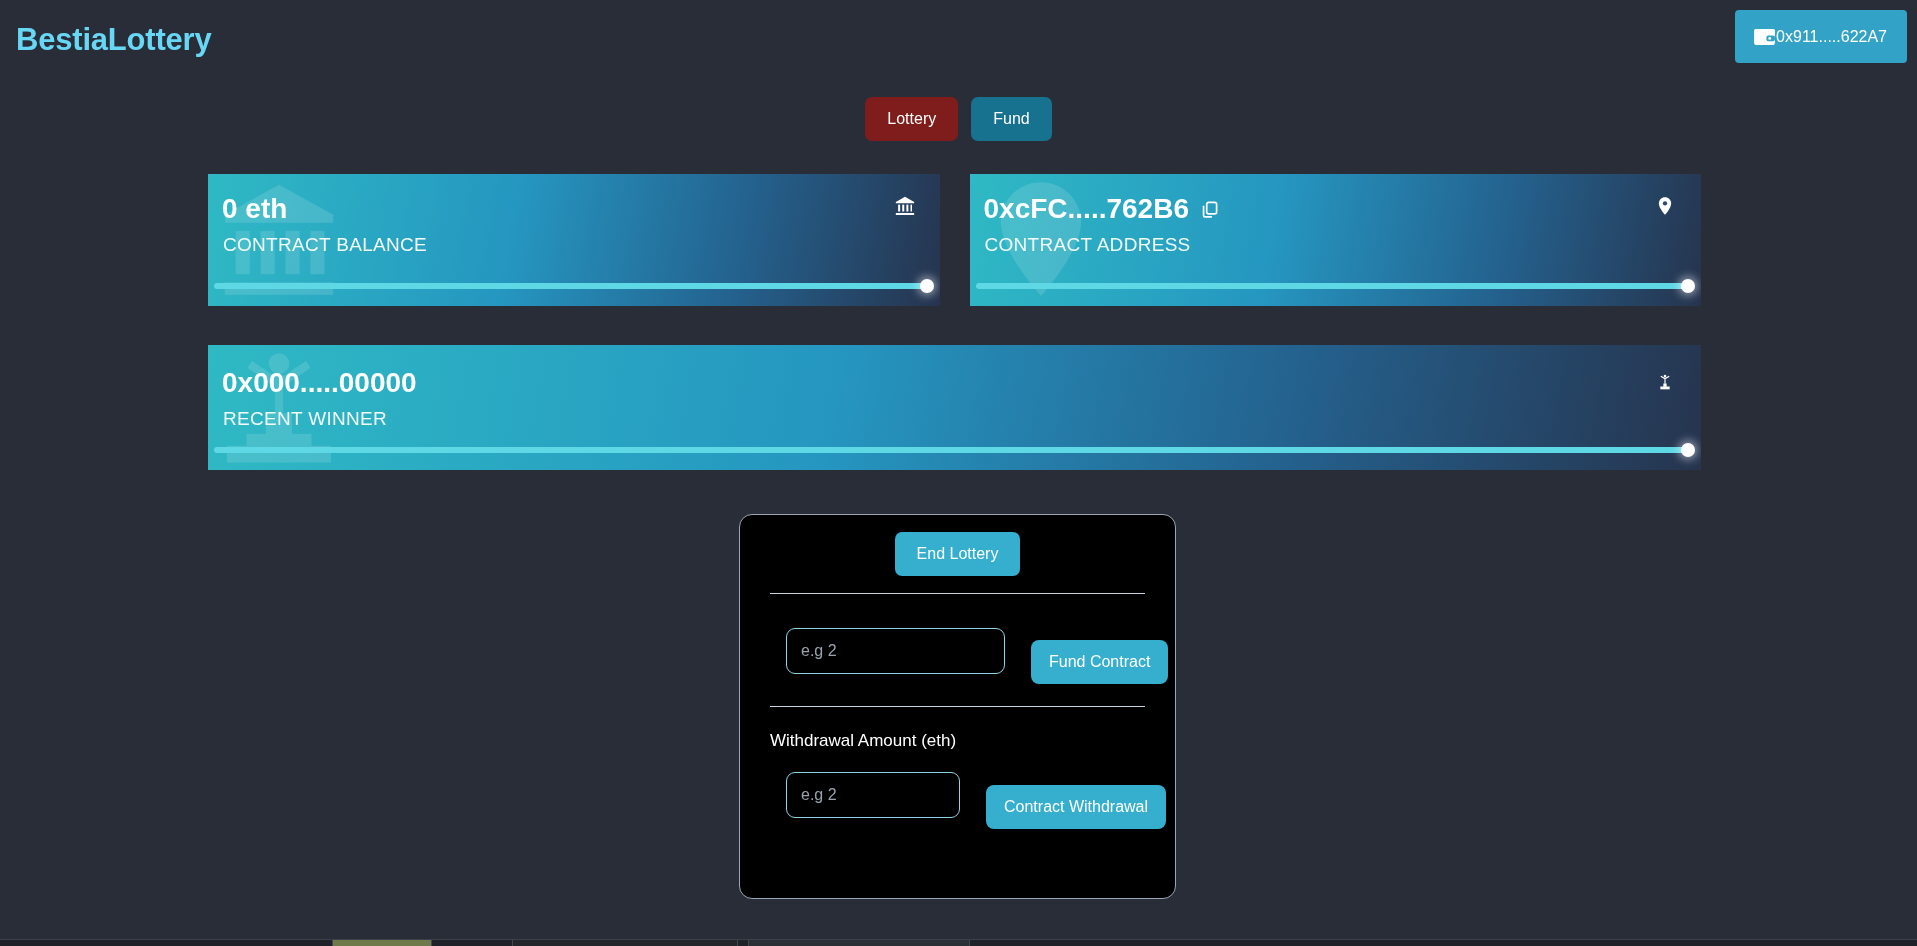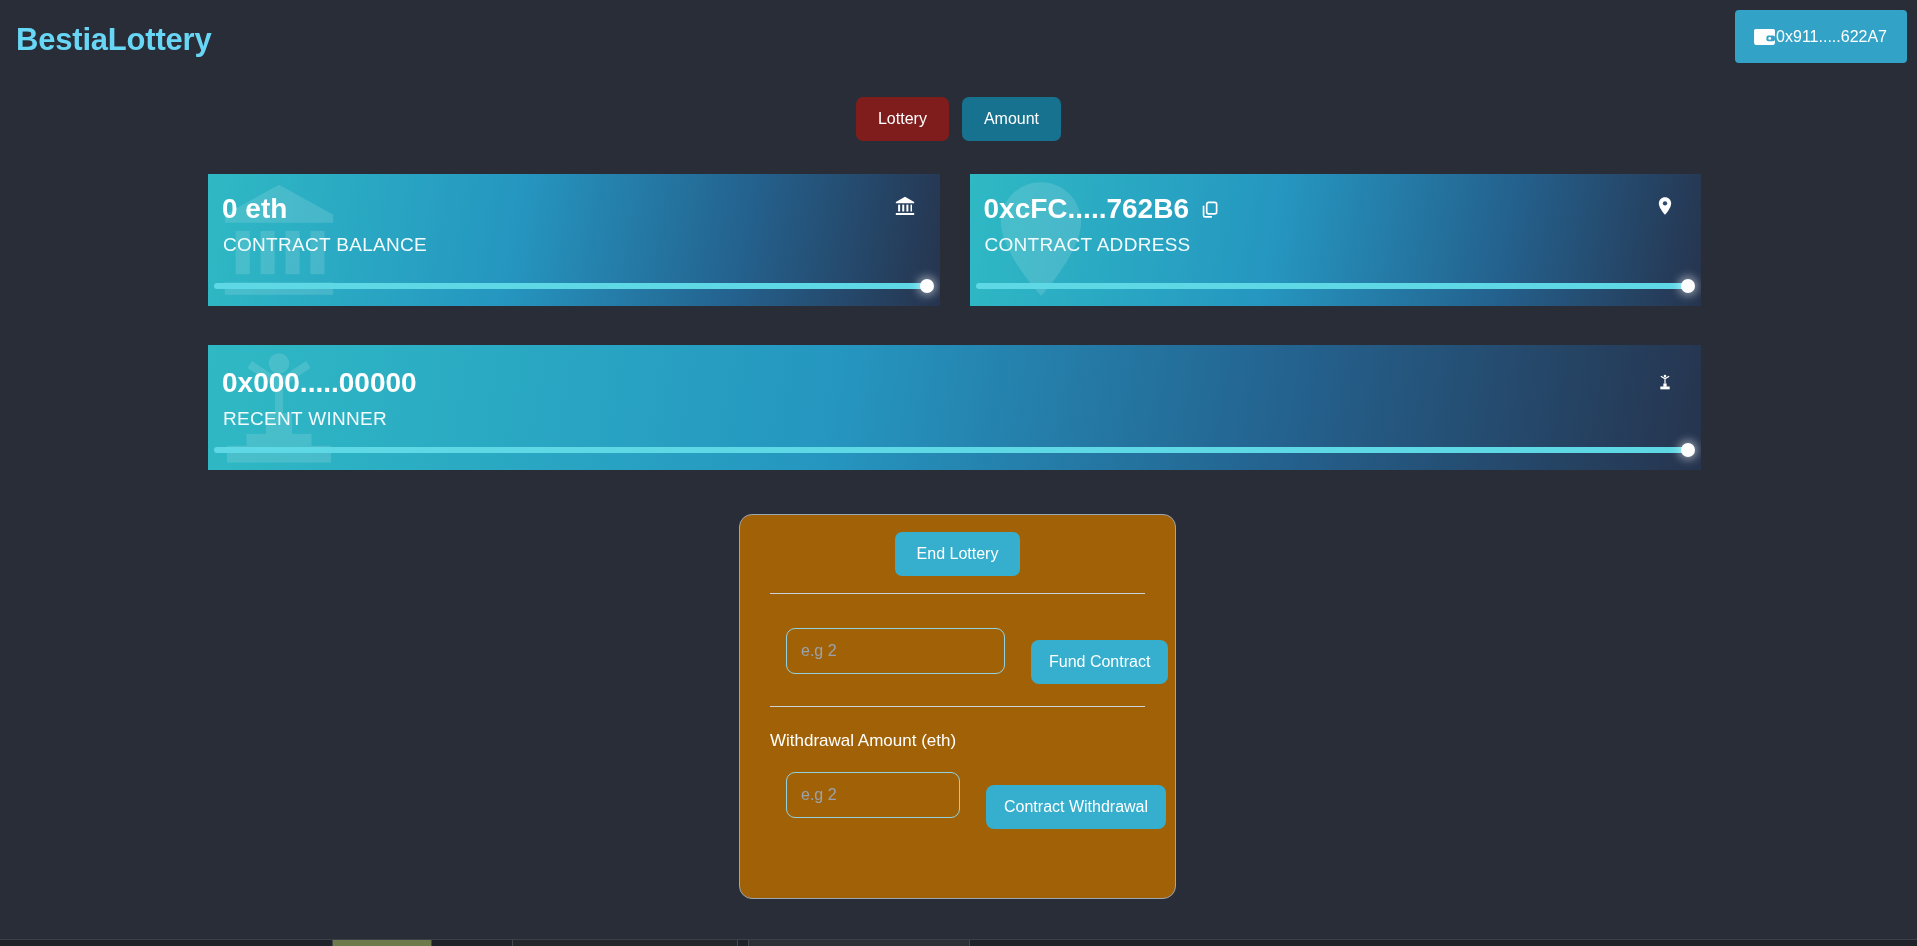--- a/index.html
+++ b/index.html
@@ -177,21 +177,21 @@
     box-shadow: 0 0 9px 3px rgba(255,255,255,0.45);
   }
 
   
   .admin-panel {
     position: absolute;
     left: 739px;
     top: 514px;
     width: 437px;
     height: 385px;
-    background: #a16207;
+    background: #000000;
     border: 1px solid #9aa6b4;
     border-radius: 13px;
     padding: 17px 30px 0 30px;
   }
 
   .end-lottery-wrap {
     display: flex;
     justify-content: center;
   }
 
@@ -296,21 +296,21 @@
         <rect x="14" y="9" width="9" height="6" rx="2" fill="#32a3c6"></rect>
         <circle cx="17.5" cy="12" r="1.5" fill="#ffffff"></circle>
       </svg>
     </span>
     <span>0x911.....622A7</span>
   </button>
 </div>
 
 <div class="tabs">
   <button class="tab active">Lottery</button>
-  <button class="tab inactive">Amount</button>
+  <button class="tab inactive">Fund</button>
 </div>
 
 <div class="cards-row">
 
   <div class="stat-card">
     <span class="stat-watermark">
       <svg viewBox="0 0 24 24" fill="#ffffff" width="130" height="146">
         <path d="M12 2 L22 7.5 L22 9 L2 9 L2 7.5 Z"></path>
         <rect x="4" y="10.5" width="2.6" height="8"></rect>
         <rect x="8.6" y="10.5" width="2.6" height="8"></rect>

